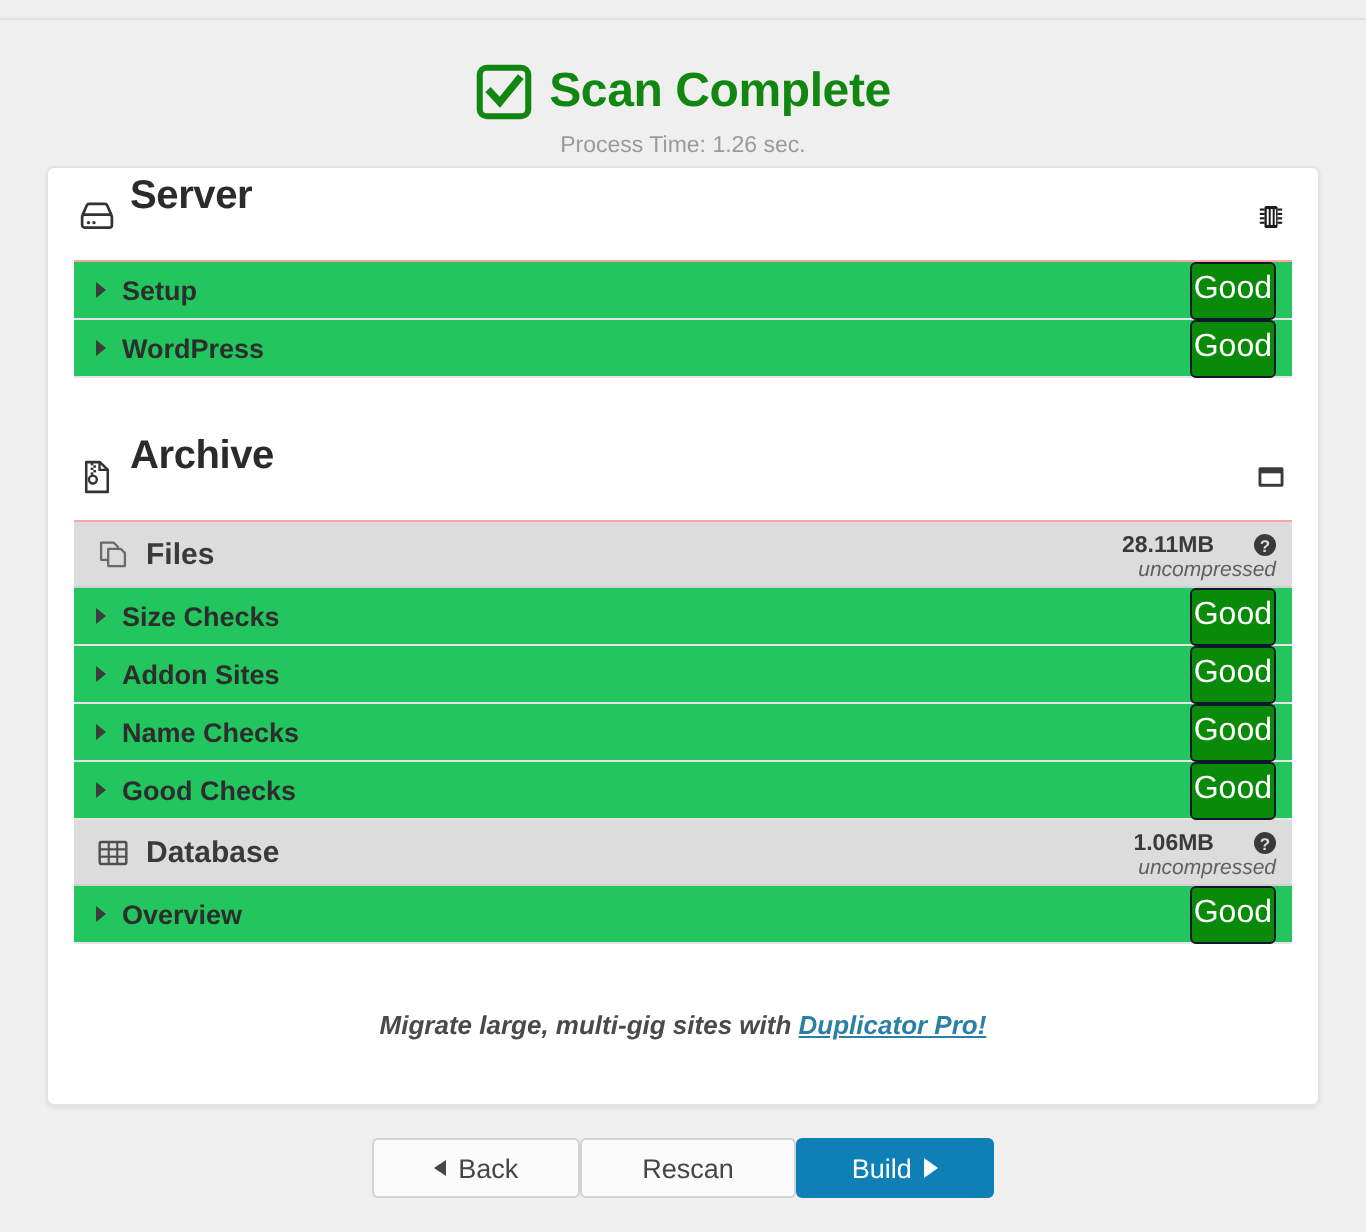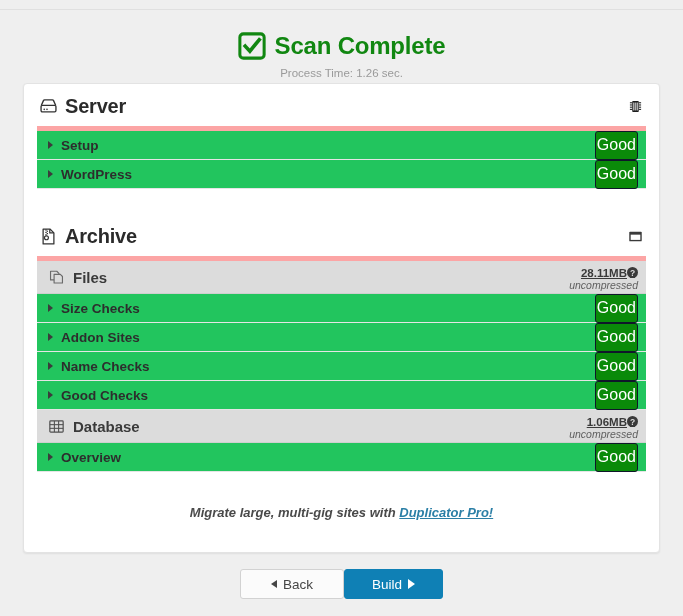--- a/index.html
+++ b/index.html
@@ -40,23 +40,23 @@
     width: 637px; height: 470px;
     background: #ffffff;
     border: 1px solid #e3e3e3;
     border-radius: 4px;
     box-shadow: 0 1px 2px rgba(0,0,0,0.07);
     padding: 0 13px;
   }
 
   
   .section-head {
-    display: flex; align-items: center;
+    display: flex; 
     height: 44px;
-    border-bottom: 5px solid #fca5a5;
+    border-bottom: 1px solid #fca5a5;
     padding: 0 2px;
     margin-top: 3px;
   }
   .section-head.archive { margin-top: 28px; }
   .sh-icon { display: flex; align-items: center; color: #333; margin-right: 7px; }
   .sh-title {
     font-size: 20px; font-weight: bold; color: #2b2b2b;
     letter-spacing: -0.2px;
   }
   .sh-right { margin-left: auto; display: flex; align-items: center; color: #333; }
@@ -99,21 +99,21 @@
     height: 33px;
     background: #dcdcdc;
     border-bottom: 1px solid #cfcfcf;
     padding: 0 8px 0 11px;
   }
   .gr-icon { display: flex; align-items: center; color: #5a5a5a; margin-right: 8px; }
   .gr-label { font-size: 15px; font-weight: bold; color: #3a3a3a; }
   .gr-right { margin-left: auto; text-align: right; line-height: 1.08; }
   .gr-size {
     font-size: 11.5px; font-weight: bold; color: #3a3a3a;
-    display: inline-flex; align-items: center; gap: 0; text-decoration: underline;
+    display: inline-flex; align-items: center; gap: 20px;
   }
   .gr-note { font-size: 10.5px; font-style: italic; color: #5f5f5f; }
   .help-dot {
     width: 11px; height: 11px; border-radius: 50%;
     background: #3a3a3a; color: #dcdcdc;
     font-size: 8.5px; font-weight: bold; font-style: normal;
     display: inline-flex; align-items: center; justify-content: center;
     line-height: 1;
   }
 
@@ -326,19 +326,22 @@
       <span>Migrate large, multi-gig sites with </span><a href="#">Duplicator Pro!</a>
     </div>
 
   </div>
 
   <div class="footer">
     <button class="btn wide">
       <span class="tri-left"></span>
       <span>Back</span>
     </button>
+    <button class="btn wide">
+      <span>Rescan</span>
+    </button>
     <button class="btn primary">
       <span>Build</span>
       <span class="tri-right"></span>
     </button>
   </div>
 
 </div>
 
 </body></html>

